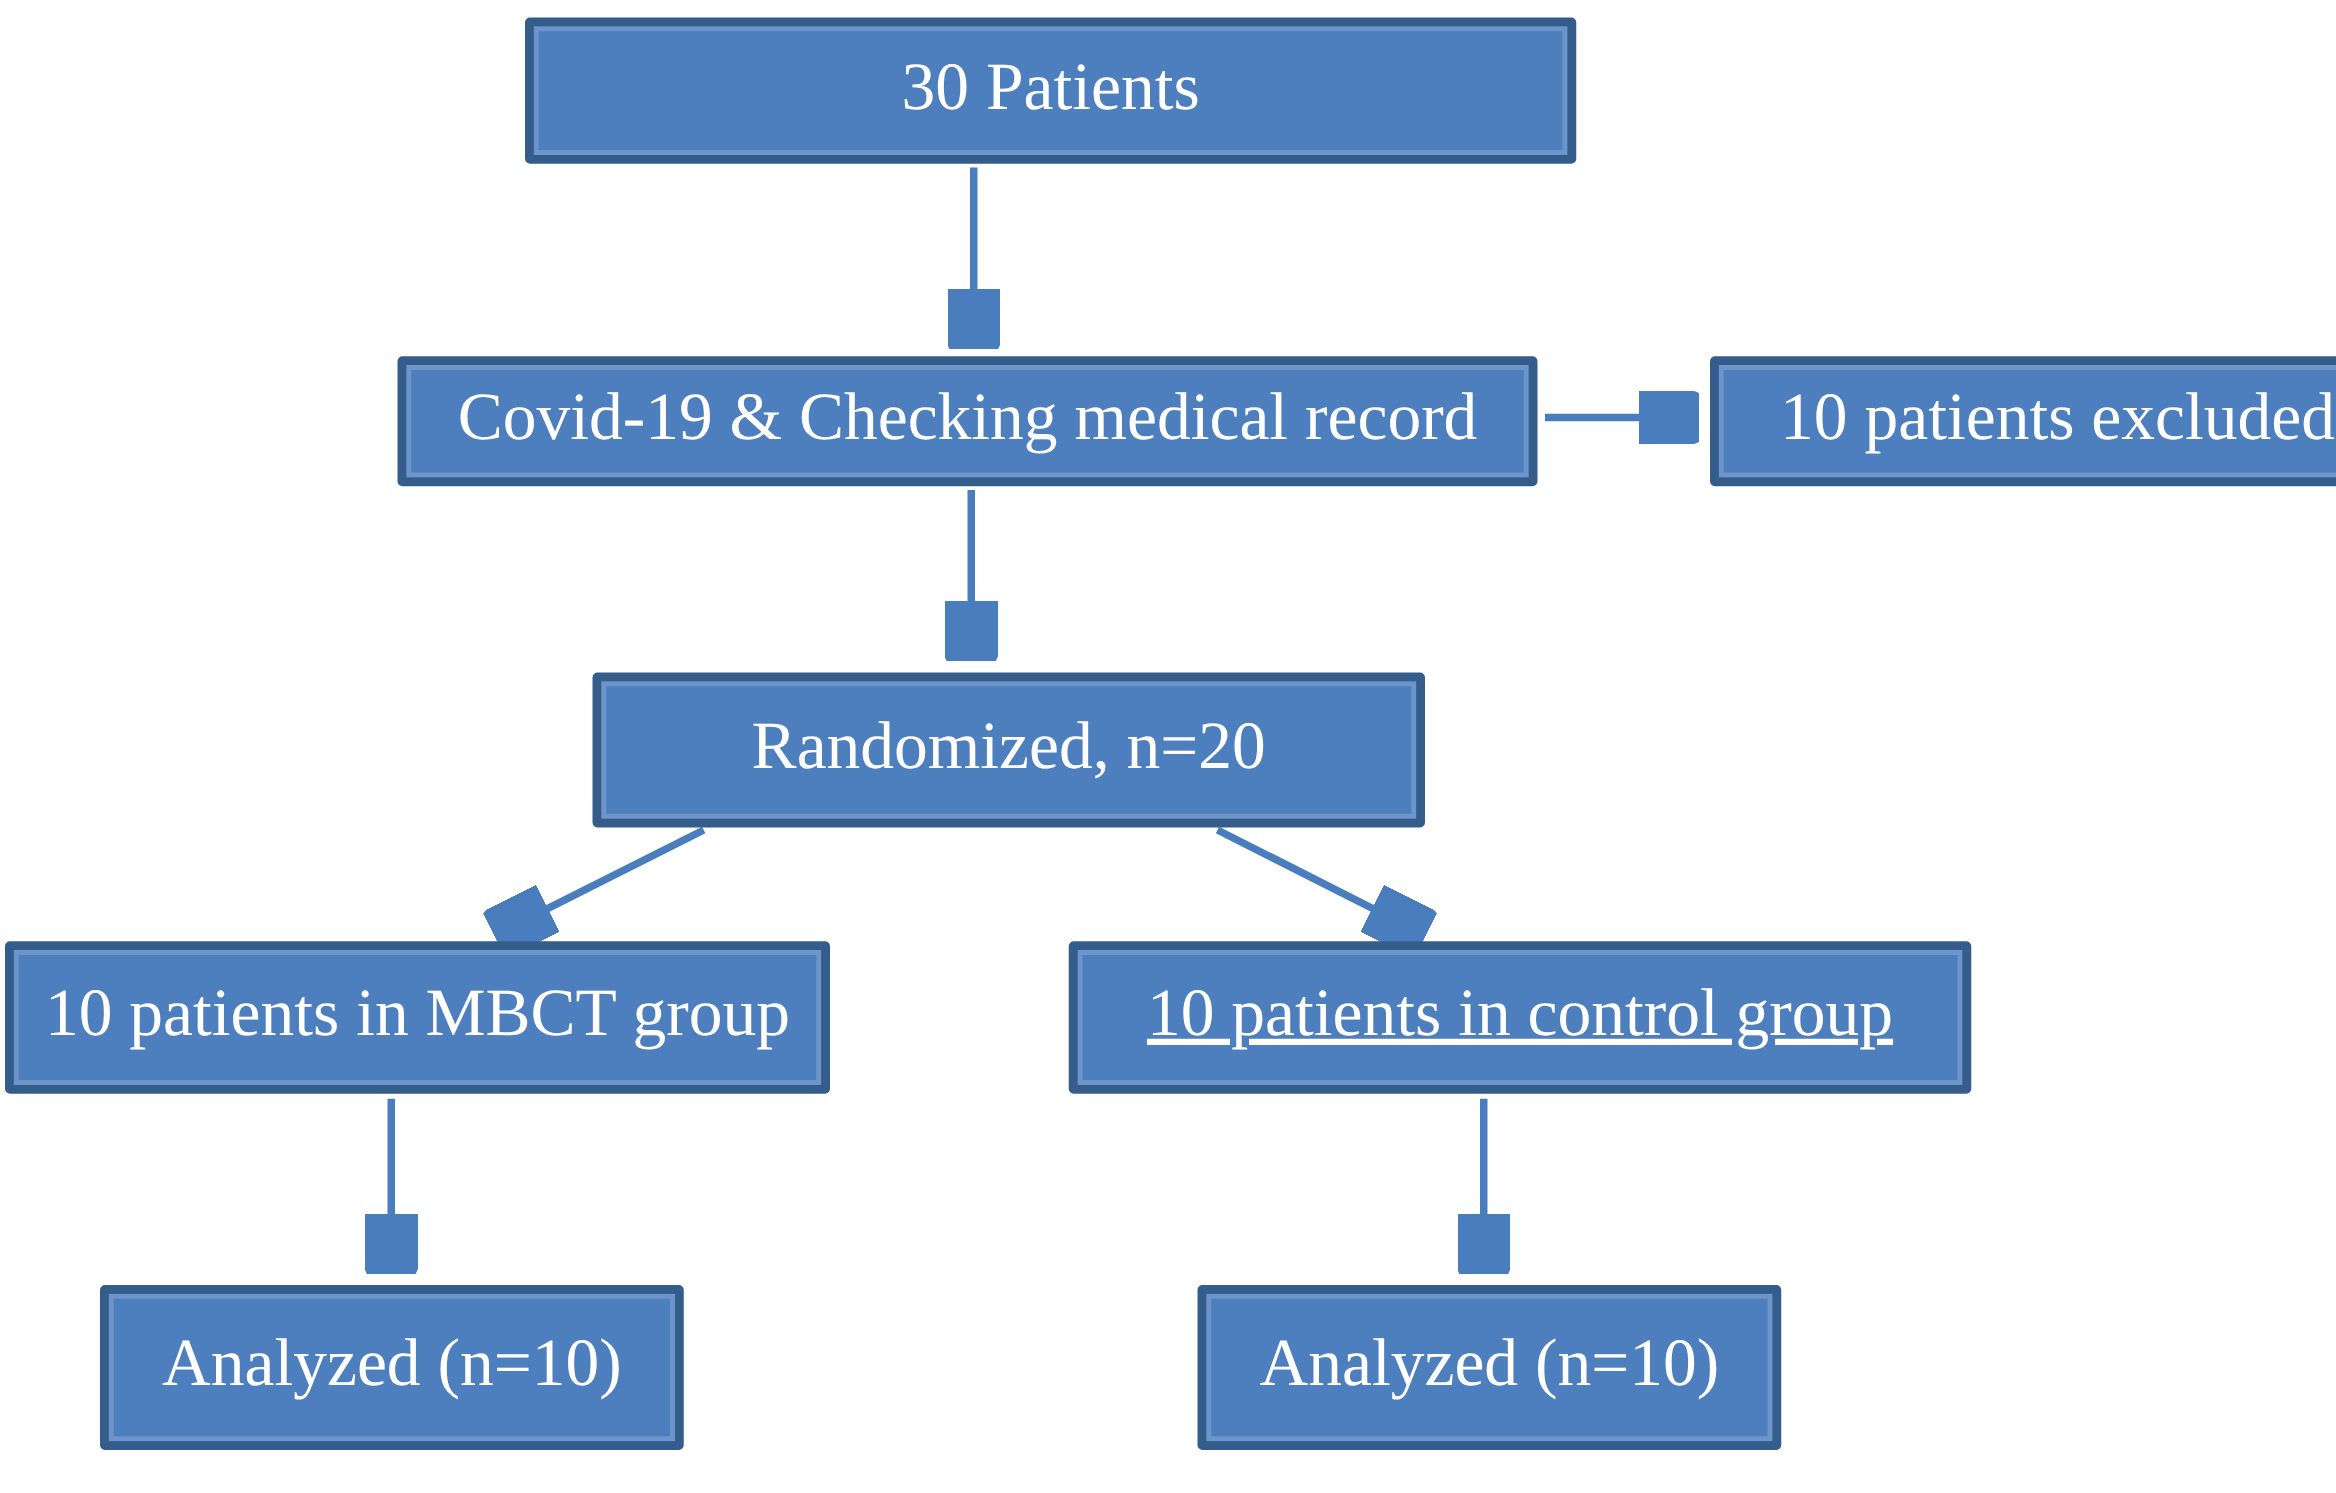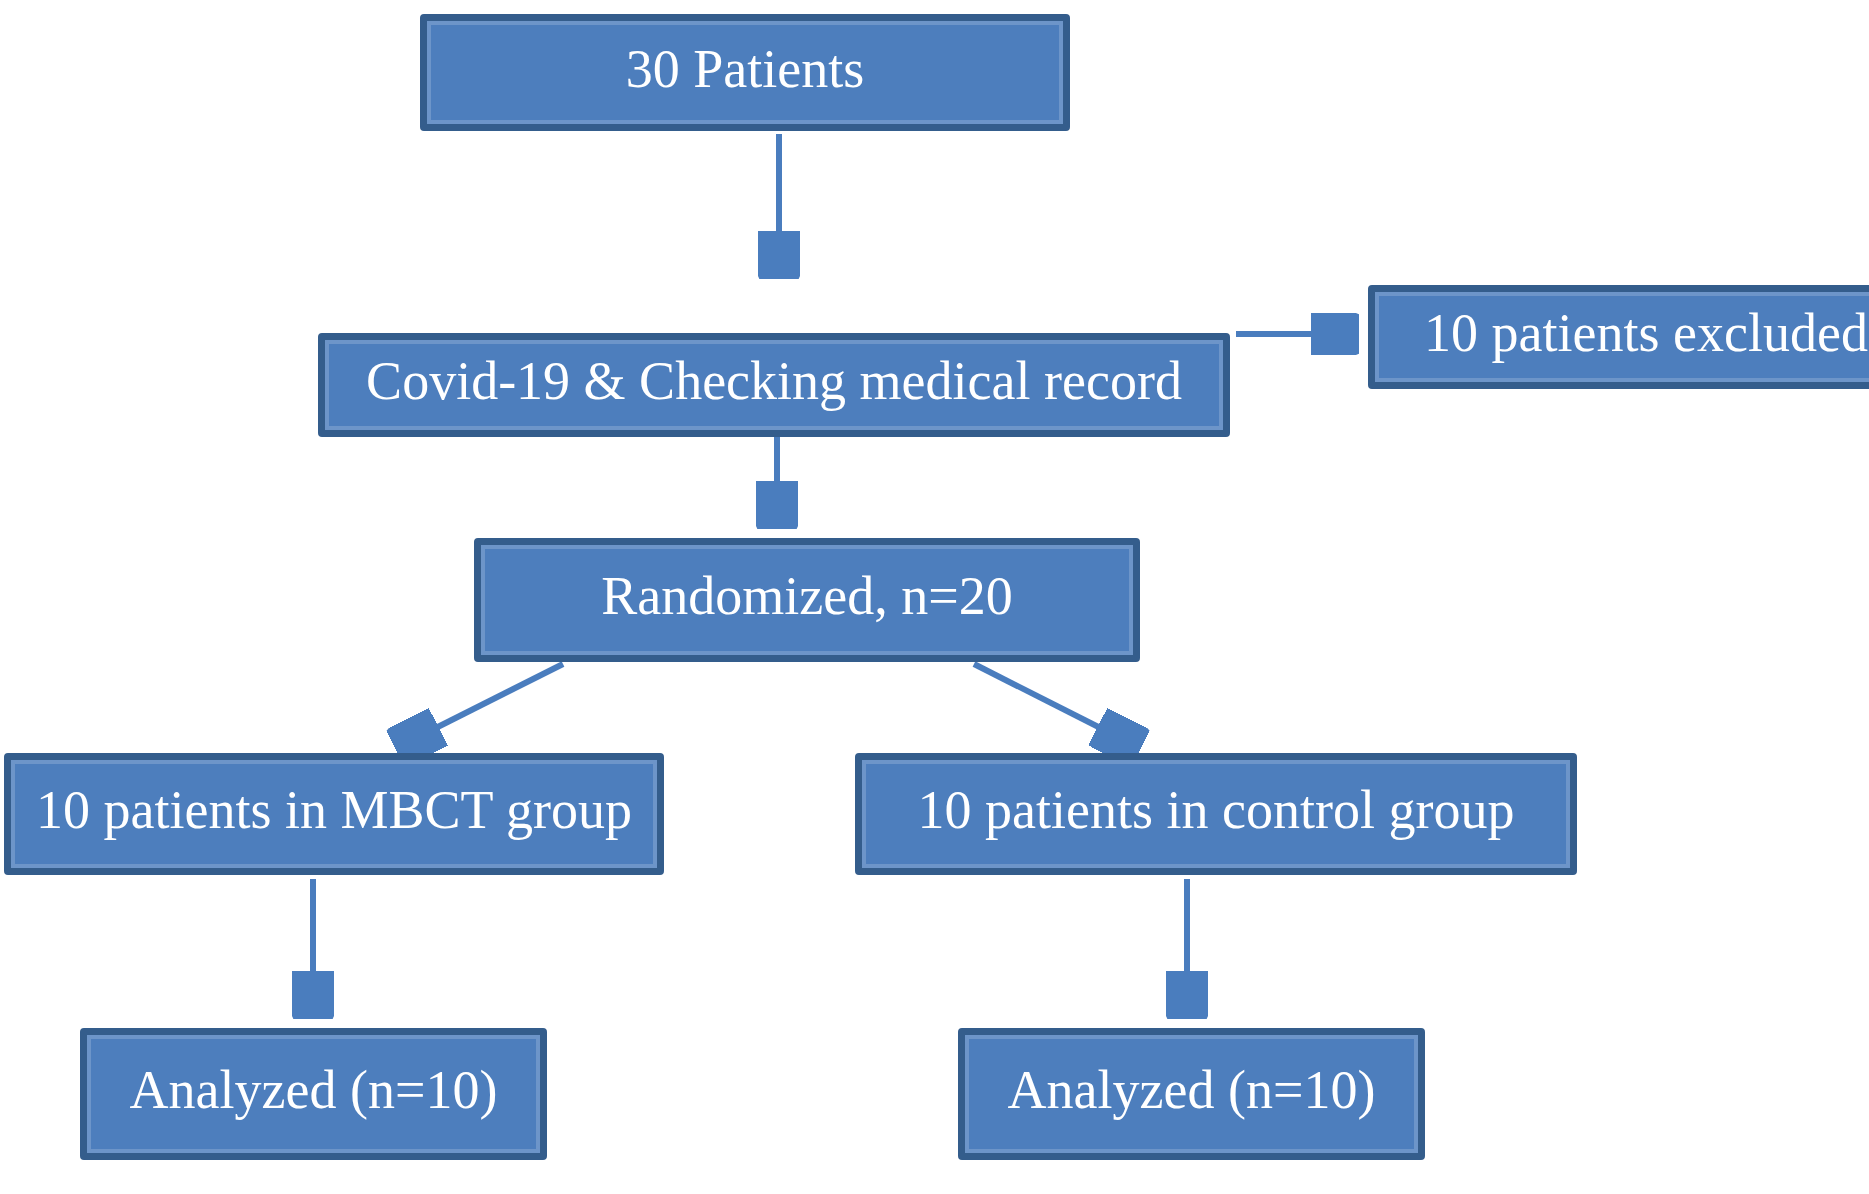--- a/index.html
+++ b/index.html
@@ -40,26 +40,26 @@
     color:var(--text);
     display:flex;
     align-items:center;
     justify-content:center;
     text-align:center;
     font-size:54px;
     line-height:1.1;
     padding:0 12px 6px 12px;
   }
   
-  .n-patients        {left:420px;  top:14px;   width:650px; height:117px;}
-  .n-screening       {left:318px;  top:285px;  width:912px; height:104px;margin-top:48px;}
+  .n-patients        {left:420px;  top:14px;   width:841px; height:117px;}
+  .n-screening       {left:318px;  top:285px;  width:912px; height:104px;}
   .n-excluded        {left:1368px; top:285px;  width:556px; height:104px;}
   .n-randomized      {left:474px;  top:538px;  width:666px; height:124px;text-align:center;}
   .n-mbct            {left:4px;    top:753px;  width:660px; height:122px;justify-content:center;}
-  .n-control         {left:855px;  top:753px;  width:722px; height:122px;}
+  .n-control         {left:855px;  top:753px;  width:722px; height:122px;text-decoration:underline;}
   .n-analyzed-mbct   {left:80px;   top:1028px; width:467px; height:132px;}
   .n-analyzed-control{left:958px;  top:1028px; width:467px; height:132px;}
 </style>
 </head>
 <body>
 
 <div class="canvas">
 
   <svg class="edges" viewBox="0 0 1869 1194" aria-hidden="true">
     <defs>

